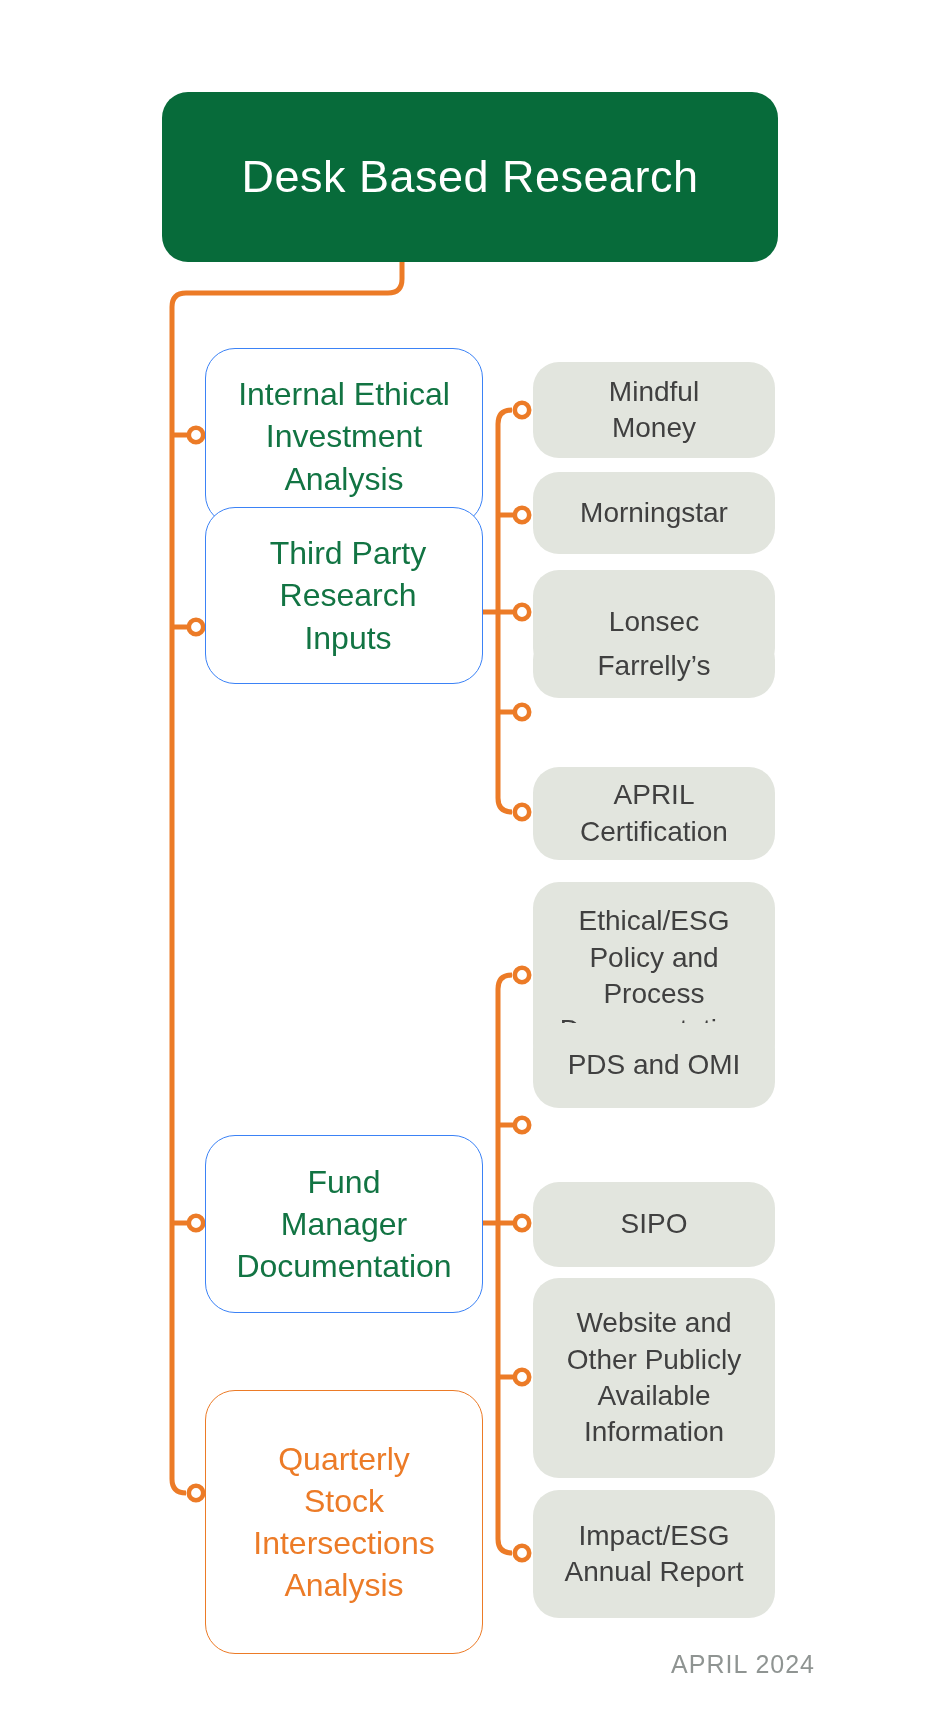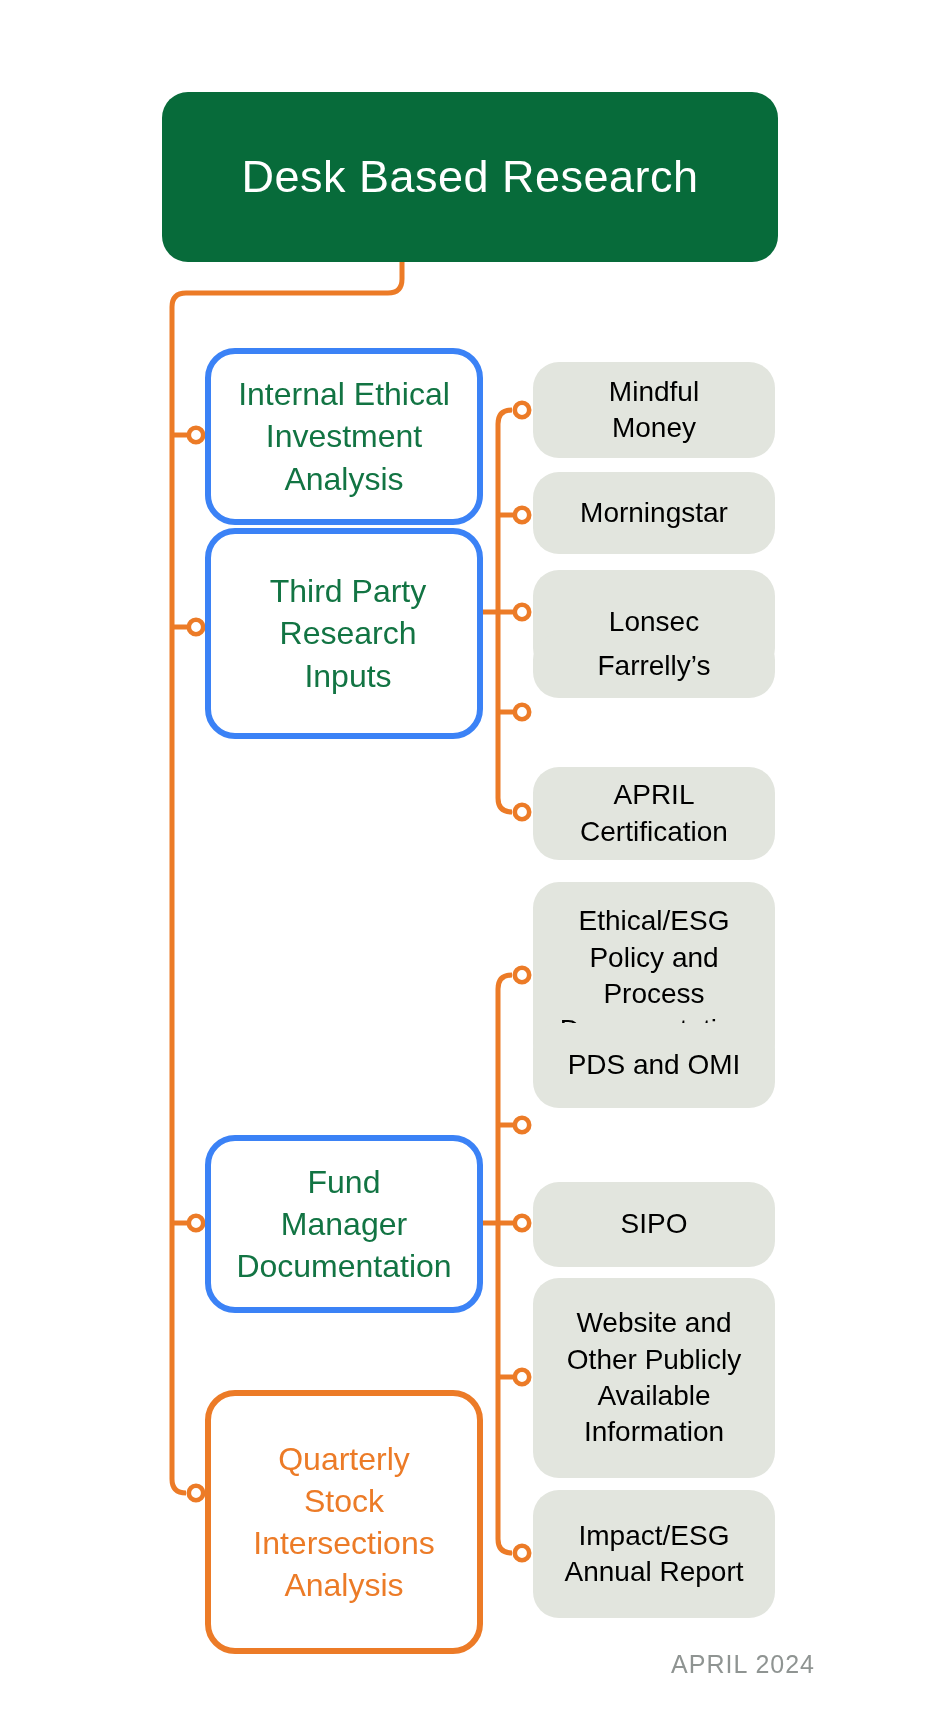--- a/index.html
+++ b/index.html
@@ -25,35 +25,35 @@
     left:162px;top:92px;width:616px;height:170px;
     background:#076b3a;
     border-radius:26px;
     color:#ffffff;
     font-size:45px;
     letter-spacing:0.5px;
   }
   .branch-node{
     left:205px;width:278px;
     background:#ffffff;
-    border:6px solid #3b82f6;
+    border:1px solid #3b82f6;
     border-radius:30px;
     color:#127443;
     font-size:32px;
     line-height:1.32;
   }
   .branch-node.orange{
     border-color:#ec7b27;
     color:#ec7b27;
   }
   .leaf-node{
     left:533px;width:242px;
     background:#e2e5de;
     border-radius:26px;
-    color:#000000;
+    color:#404040;
     font-size:28px;
     line-height:1.3;
   }
   .footer-date{
     position:absolute;
     right:130px;top:1650px;
     color:#8f9492;
     font-size:25px;
     letter-spacing:1px;
   }
@@ -102,21 +102,21 @@
       <circle cx="522" cy="1553" r="7.2"></circle>
     </g>
   </svg>
 
   <div class="node root-node">Desk Based Research</div>
 
   <div class="node branch-node" style="top:348px;height:177px;">Internal Ethical
 Investment
 Analysis</div>
 
-  <div class="node branch-node" style="top:528px;height:211px;padding-left:8px;">Third Party
+  <div class="node branch-node" style="top:507px;height:177px;padding-left:8px;">Third Party
 Research
 Inputs</div>
 
   <div class="node branch-node" style="top:1135px;height:178px;">Fund
 Manager
 Documentation</div>
 
   <div class="node branch-node orange" style="top:1390px;height:264px;">Quarterly
 Stock
 Intersections

